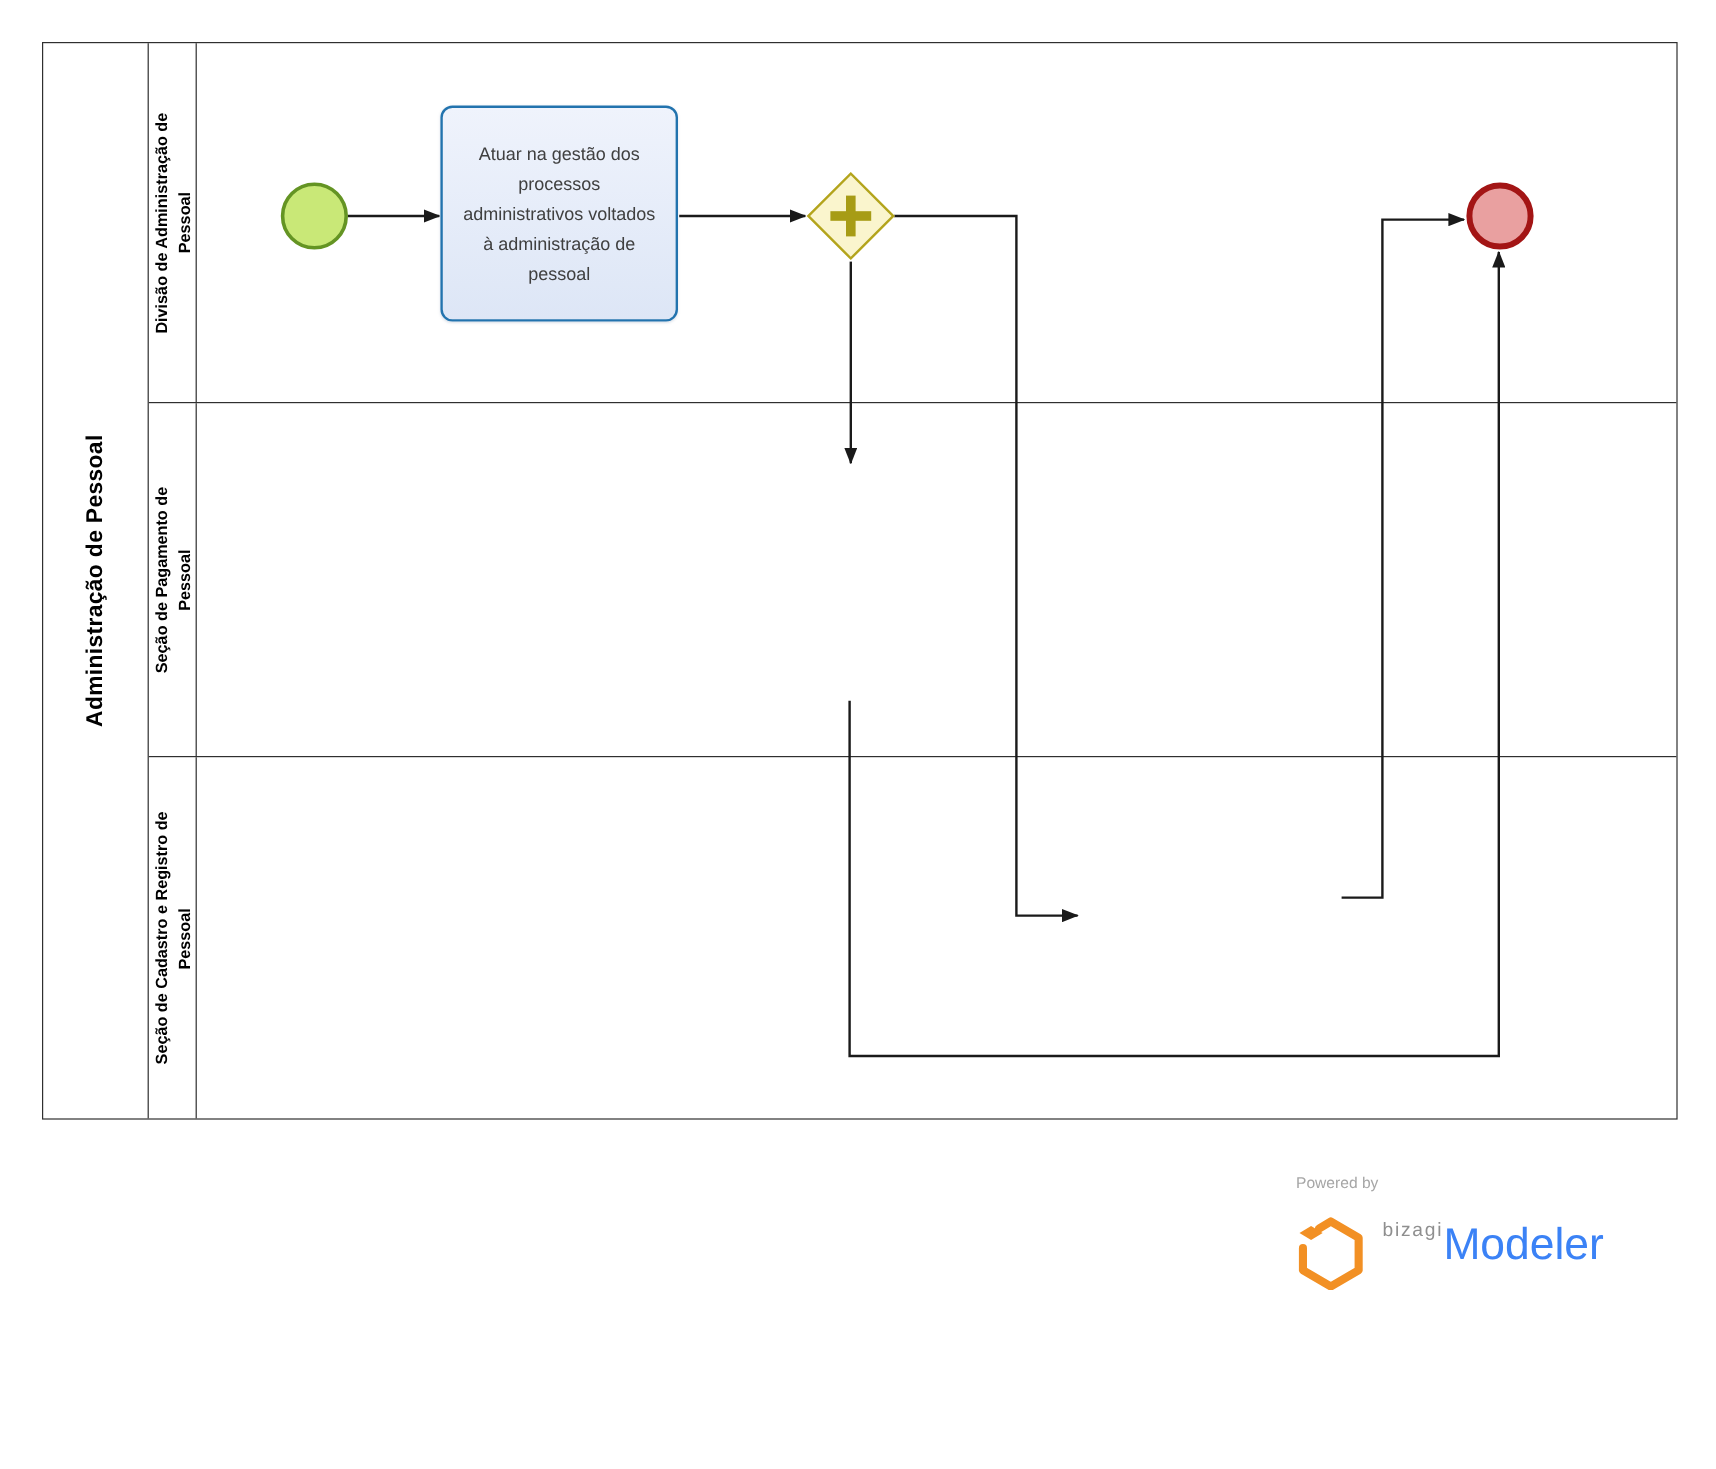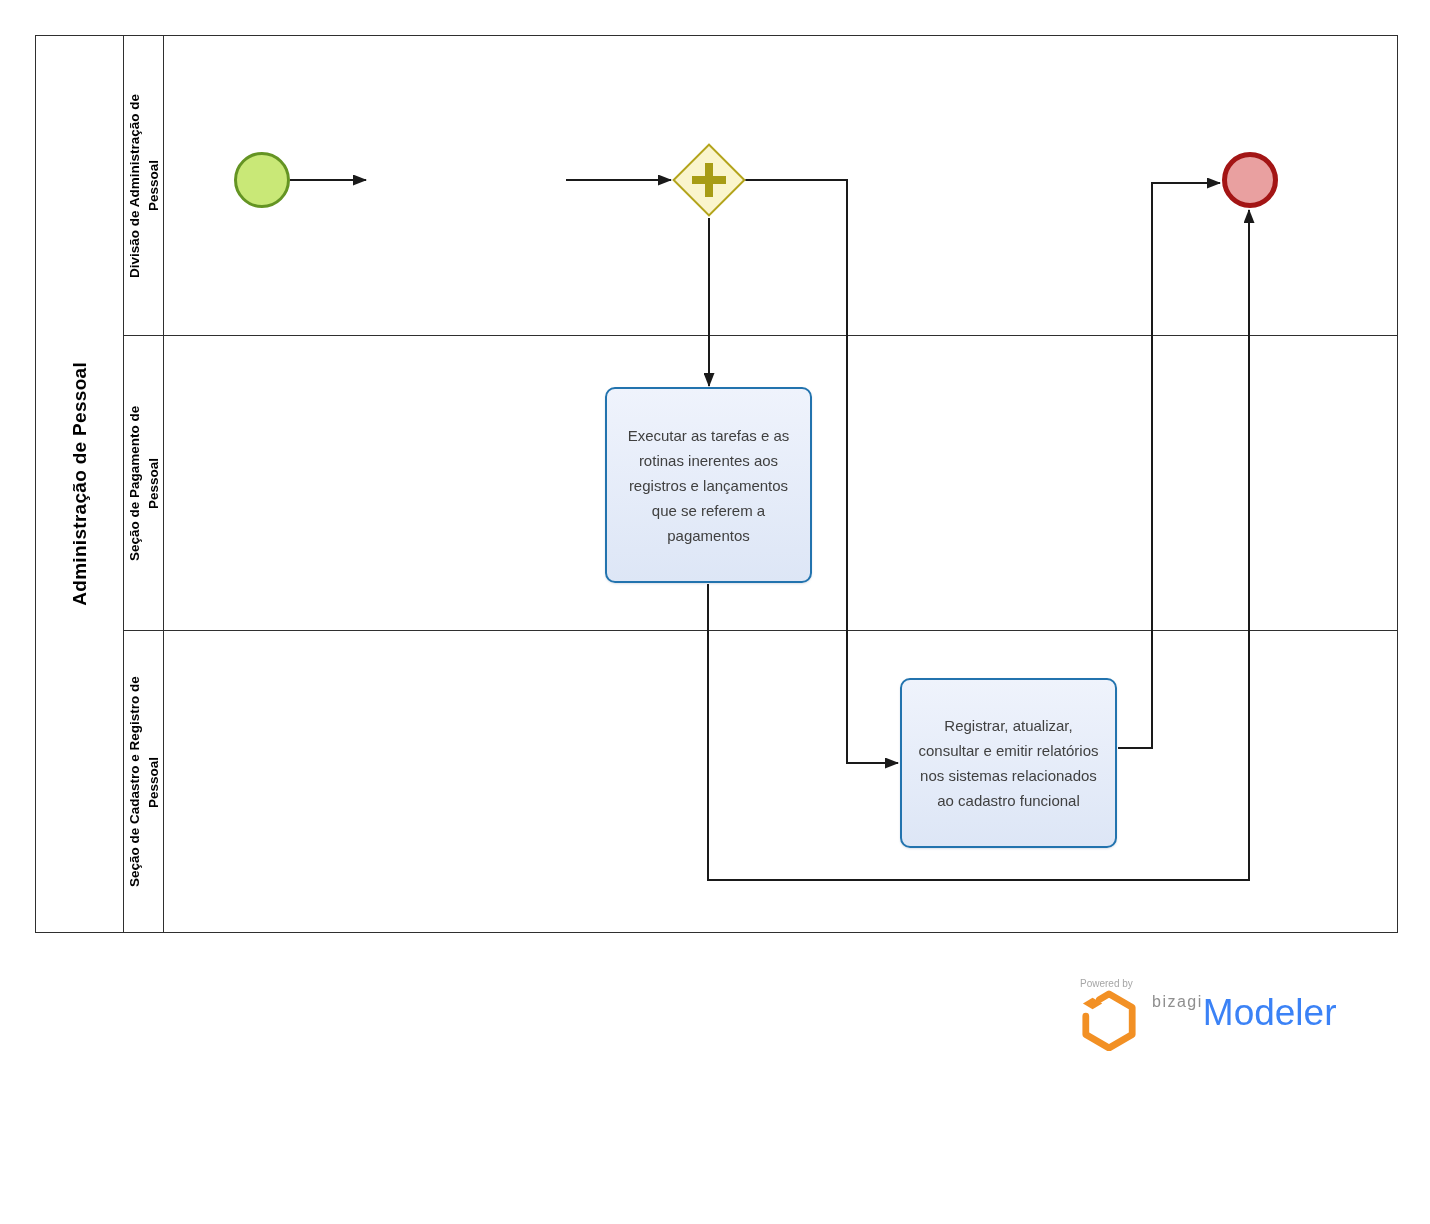--- a/index.html
+++ b/index.html
@@ -49,21 +49,21 @@
 
   .gateway { position:absolute; left:683px; top:154px; width:52px; height:52px;
              transform:rotate(45deg); background:#faf5cd; border:2px solid #b3a41c;
              box-sizing:border-box; }
   .gw-plus { position:absolute; left:692px; top:163px; width:34px; height:34px; }
   .gw-plus .ph { position:absolute; left:0; top:13px; width:34px; height:8px; background:#a79c15; }
   .gw-plus .pv { position:absolute; left:13px; top:0; width:8px; height:34px; background:#a79c15; }
 
   
   .branding { position:absolute; left:1080px; top:978px; cursor:pointer; }
-  .powered  { color:#a6a6a6; font-size:10px; margin-bottom:0; }
+  .powered  { color:#a6a6a6; font-size:13px; margin-bottom:20px; }
   .brand-row { display:flex; align-items:flex-start; gap:14px; }
   .brand-col { display:flex; flex-direction:row; padding-top:4px; }
   .bizagi-word  { color:#8f8f8f; font-size:16px; letter-spacing:1.5px; }
   .modeler-word { color:#3b82f6; font-size:37px; line-height:40px; }
 </style>
 </head>
 <body>
 
 <div class="canvas">
 
@@ -102,34 +102,31 @@
     <path class="flow" d="M290,180 L366,180" marker-end="url(#arrow)"></path>
     <path class="flow" d="M566,180 L671,180" marker-end="url(#arrow)"></path>
     <path class="flow" d="M709,218 L709,386" marker-end="url(#arrow)"></path>
     <path class="flow" d="M745,180 L847,180 L847,763 L898,763" marker-end="url(#arrow)"></path>
     <path class="flow" d="M1118,748 L1152,748 L1152,183 L1220,183" marker-end="url(#arrow)"></path>
     <path class="flow" d="M708,584 L708,880 L1249,880 L1249,210" marker-end="url(#arrow)"></path>
   </svg>
 
   <div class="event start"></div>
 
+  <div class="task task1">
+    <span>Atuar na gestão dos processos administrativos voltados à administração de pessoal</span>
+  </div>
 
   <div class="gateway"></div>
   <div class="gw-plus">
     <span class="ph"></span>
       <span class="pv"></span>
   </div>
 
-  <div class="task task2">
-    <span>Executar as tarefas e as rotinas inerentes aos registros e lançamentos que se referem a pagamentos</span>
-  </div>
 
-  <div class="task task3">
-    <span>Registrar, atualizar, consultar e emitir relatórios nos sistemas relacionados ao cadastro funcional</span>
-  </div>
 
   <div class="event end"></div>
 
   <div class="branding">
     <div class="powered">Powered by</div>
     <div class="brand-row">
       <svg class="bizagi-icon" width="58" height="62" viewBox="0 0 60 64">
         <path d="M20,11 L30,5 L54,19 L54,47 L30,61 L6,47 L6,28" fill="none" stroke="#f29024" stroke-width="7" stroke-linecap="round" stroke-linejoin="round"></path>
         <polygon points="13,9 23,15 13,21 3,15" fill="#f29024"></polygon>
       </svg>

